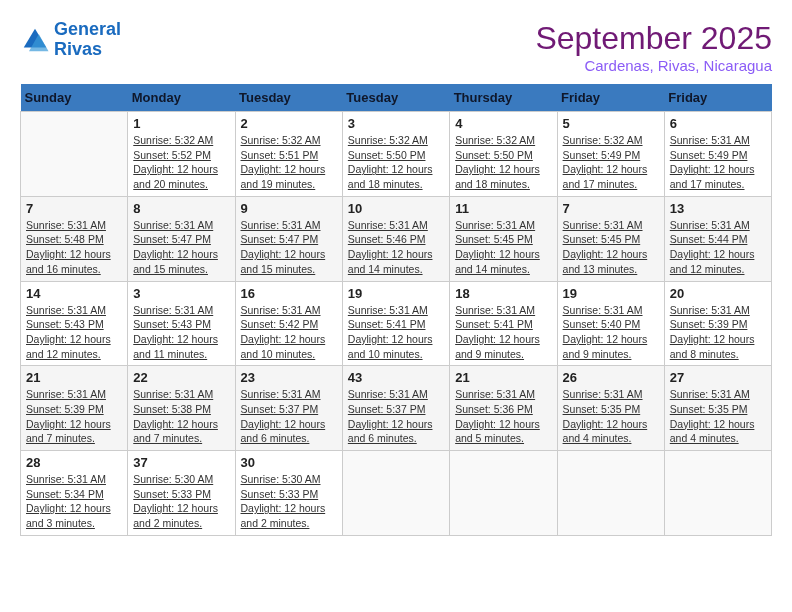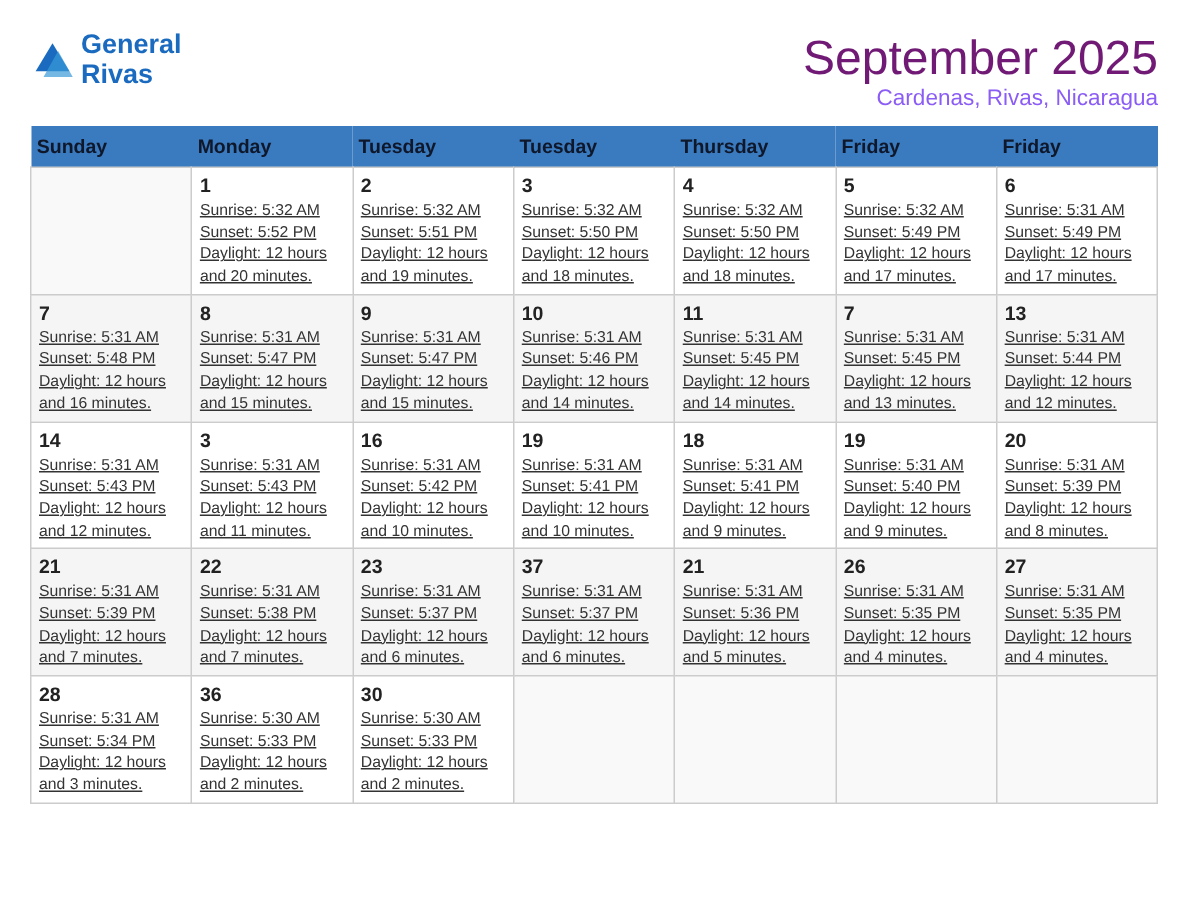--- a/index.html
+++ b/index.html
@@ -288,58 +288,58 @@
 and 7 minutes.</div>
         </td>
         <td>
           <span class="day-num">23</span>
           <div class="cell-text" style="white-space: pre-line;">Sunrise: 5:31 AM
 Sunset: 5:37 PM
 Daylight: 12 hours
 and 6 minutes.</div>
         </td>
         <td>
+          <span class="day-num">43</span>
+          <div class="cell-text" style="white-space: pre-line;">Sunrise: 5:31 AM
+Sunset: 5:37 PM
+Daylight: 12 hours
+and 6 minutes.</div>
+        </td>
+        <td>
+          <span class="day-num">21</span>
+          <div class="cell-text" style="white-space: pre-line;">Sunrise: 5:31 AM
+Sunset: 5:36 PM
+Daylight: 12 hours
+and 5 minutes.</div>
+        </td>
+        <td>
+          <span class="day-num">26</span>
+          <div class="cell-text" style="white-space: pre-line;">Sunrise: 5:31 AM
+Sunset: 5:35 PM
+Daylight: 12 hours
+and 4 minutes.</div>
+        </td>
+        <td>
+          <span class="day-num">27</span>
+          <div class="cell-text" style="white-space: pre-line;">Sunrise: 5:31 AM
+Sunset: 5:35 PM
+Daylight: 12 hours
+and 4 minutes.</div>
+        </td>
+      </tr>
+      <tr>
+        <td>
+          <span class="day-num">28</span>
+          <div class="cell-text" style="white-space: pre-line;">Sunrise: 5:31 AM
+Sunset: 5:34 PM
+Daylight: 12 hours
+and 3 minutes.</div>
+        </td>
+        <td>
           <span class="day-num">37</span>
-          <div class="cell-text" style="white-space: pre-line;">Sunrise: 5:31 AM
-Sunset: 5:37 PM
-Daylight: 12 hours
-and 6 minutes.</div>
-        </td>
-        <td>
-          <span class="day-num">21</span>
-          <div class="cell-text" style="white-space: pre-line;">Sunrise: 5:31 AM
-Sunset: 5:36 PM
-Daylight: 12 hours
-and 5 minutes.</div>
-        </td>
-        <td>
-          <span class="day-num">26</span>
-          <div class="cell-text" style="white-space: pre-line;">Sunrise: 5:31 AM
-Sunset: 5:35 PM
-Daylight: 12 hours
-and 4 minutes.</div>
-        </td>
-        <td>
-          <span class="day-num">27</span>
-          <div class="cell-text" style="white-space: pre-line;">Sunrise: 5:31 AM
-Sunset: 5:35 PM
-Daylight: 12 hours
-and 4 minutes.</div>
-        </td>
-      </tr>
-      <tr>
-        <td>
-          <span class="day-num">28</span>
-          <div class="cell-text" style="white-space: pre-line;">Sunrise: 5:31 AM
-Sunset: 5:34 PM
-Daylight: 12 hours
-and 3 minutes.</div>
-        </td>
-        <td>
-          <span class="day-num">36</span>
           <div class="cell-text" style="white-space: pre-line;">Sunrise: 5:30 AM
 Sunset: 5:33 PM
 Daylight: 12 hours
 and 2 minutes.</div>
         </td>
         <td>
           <span class="day-num">30</span>
           <div class="cell-text" style="white-space: pre-line;">Sunrise: 5:30 AM
 Sunset: 5:33 PM
 Daylight: 12 hours

